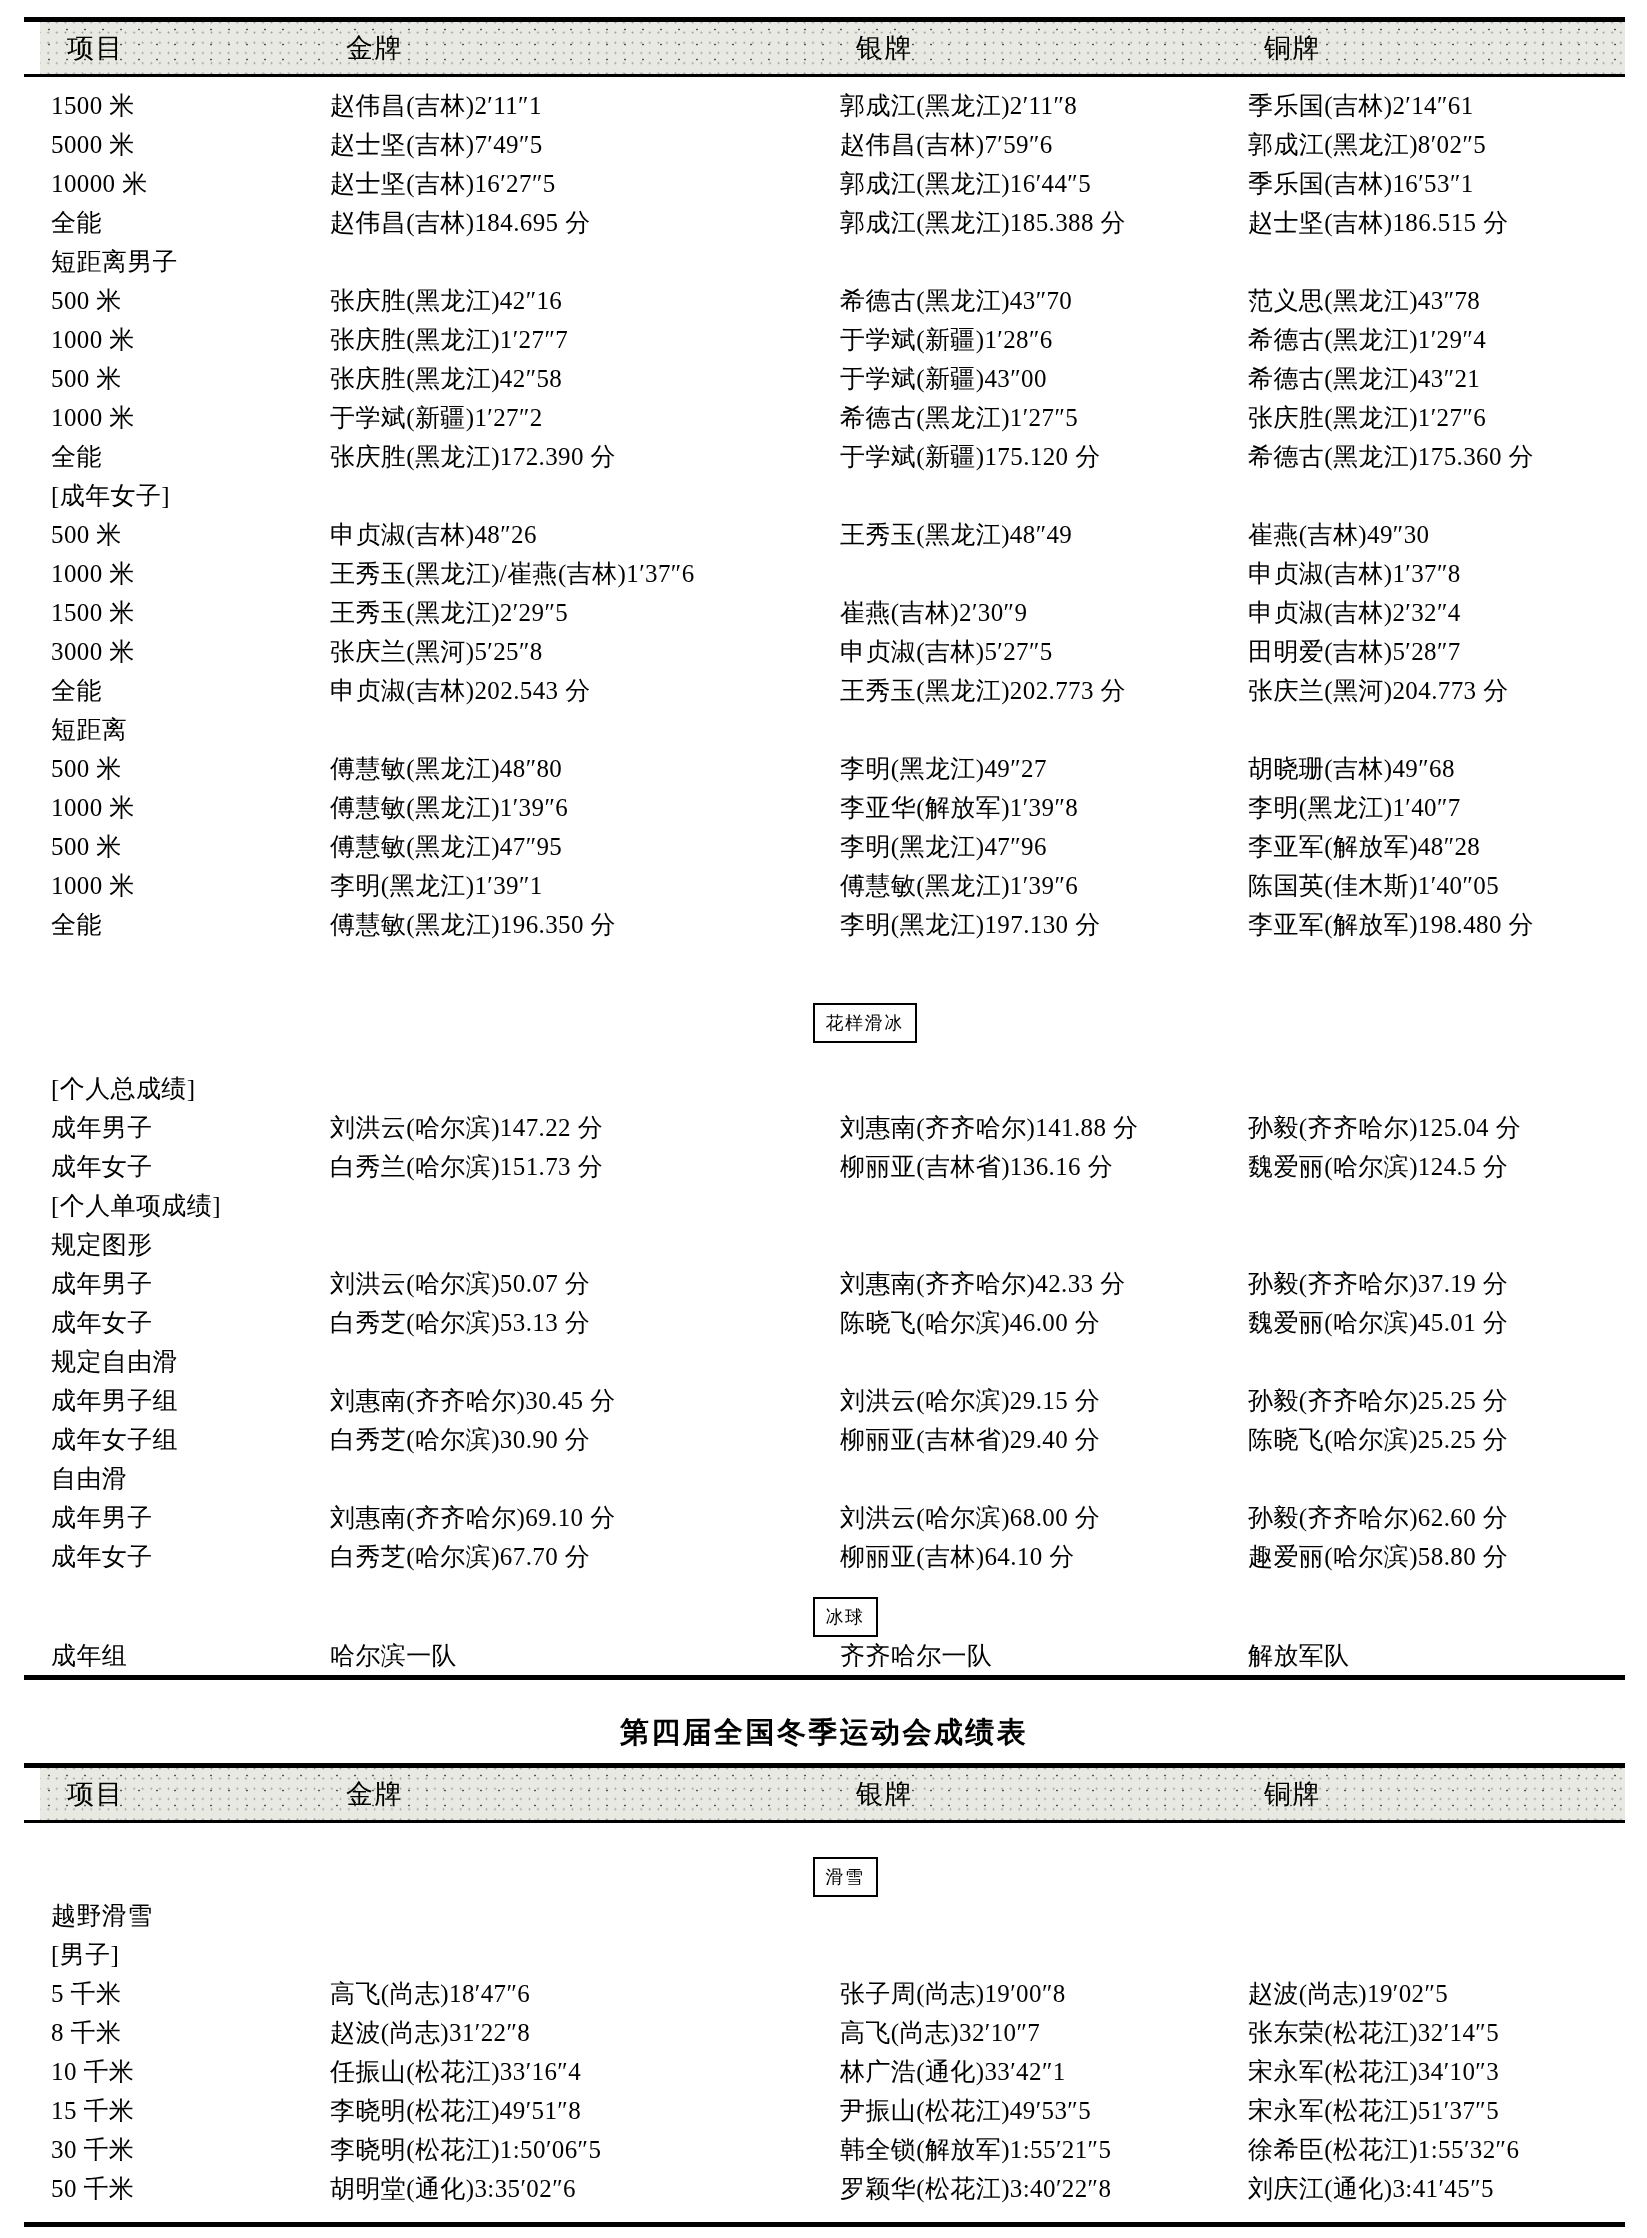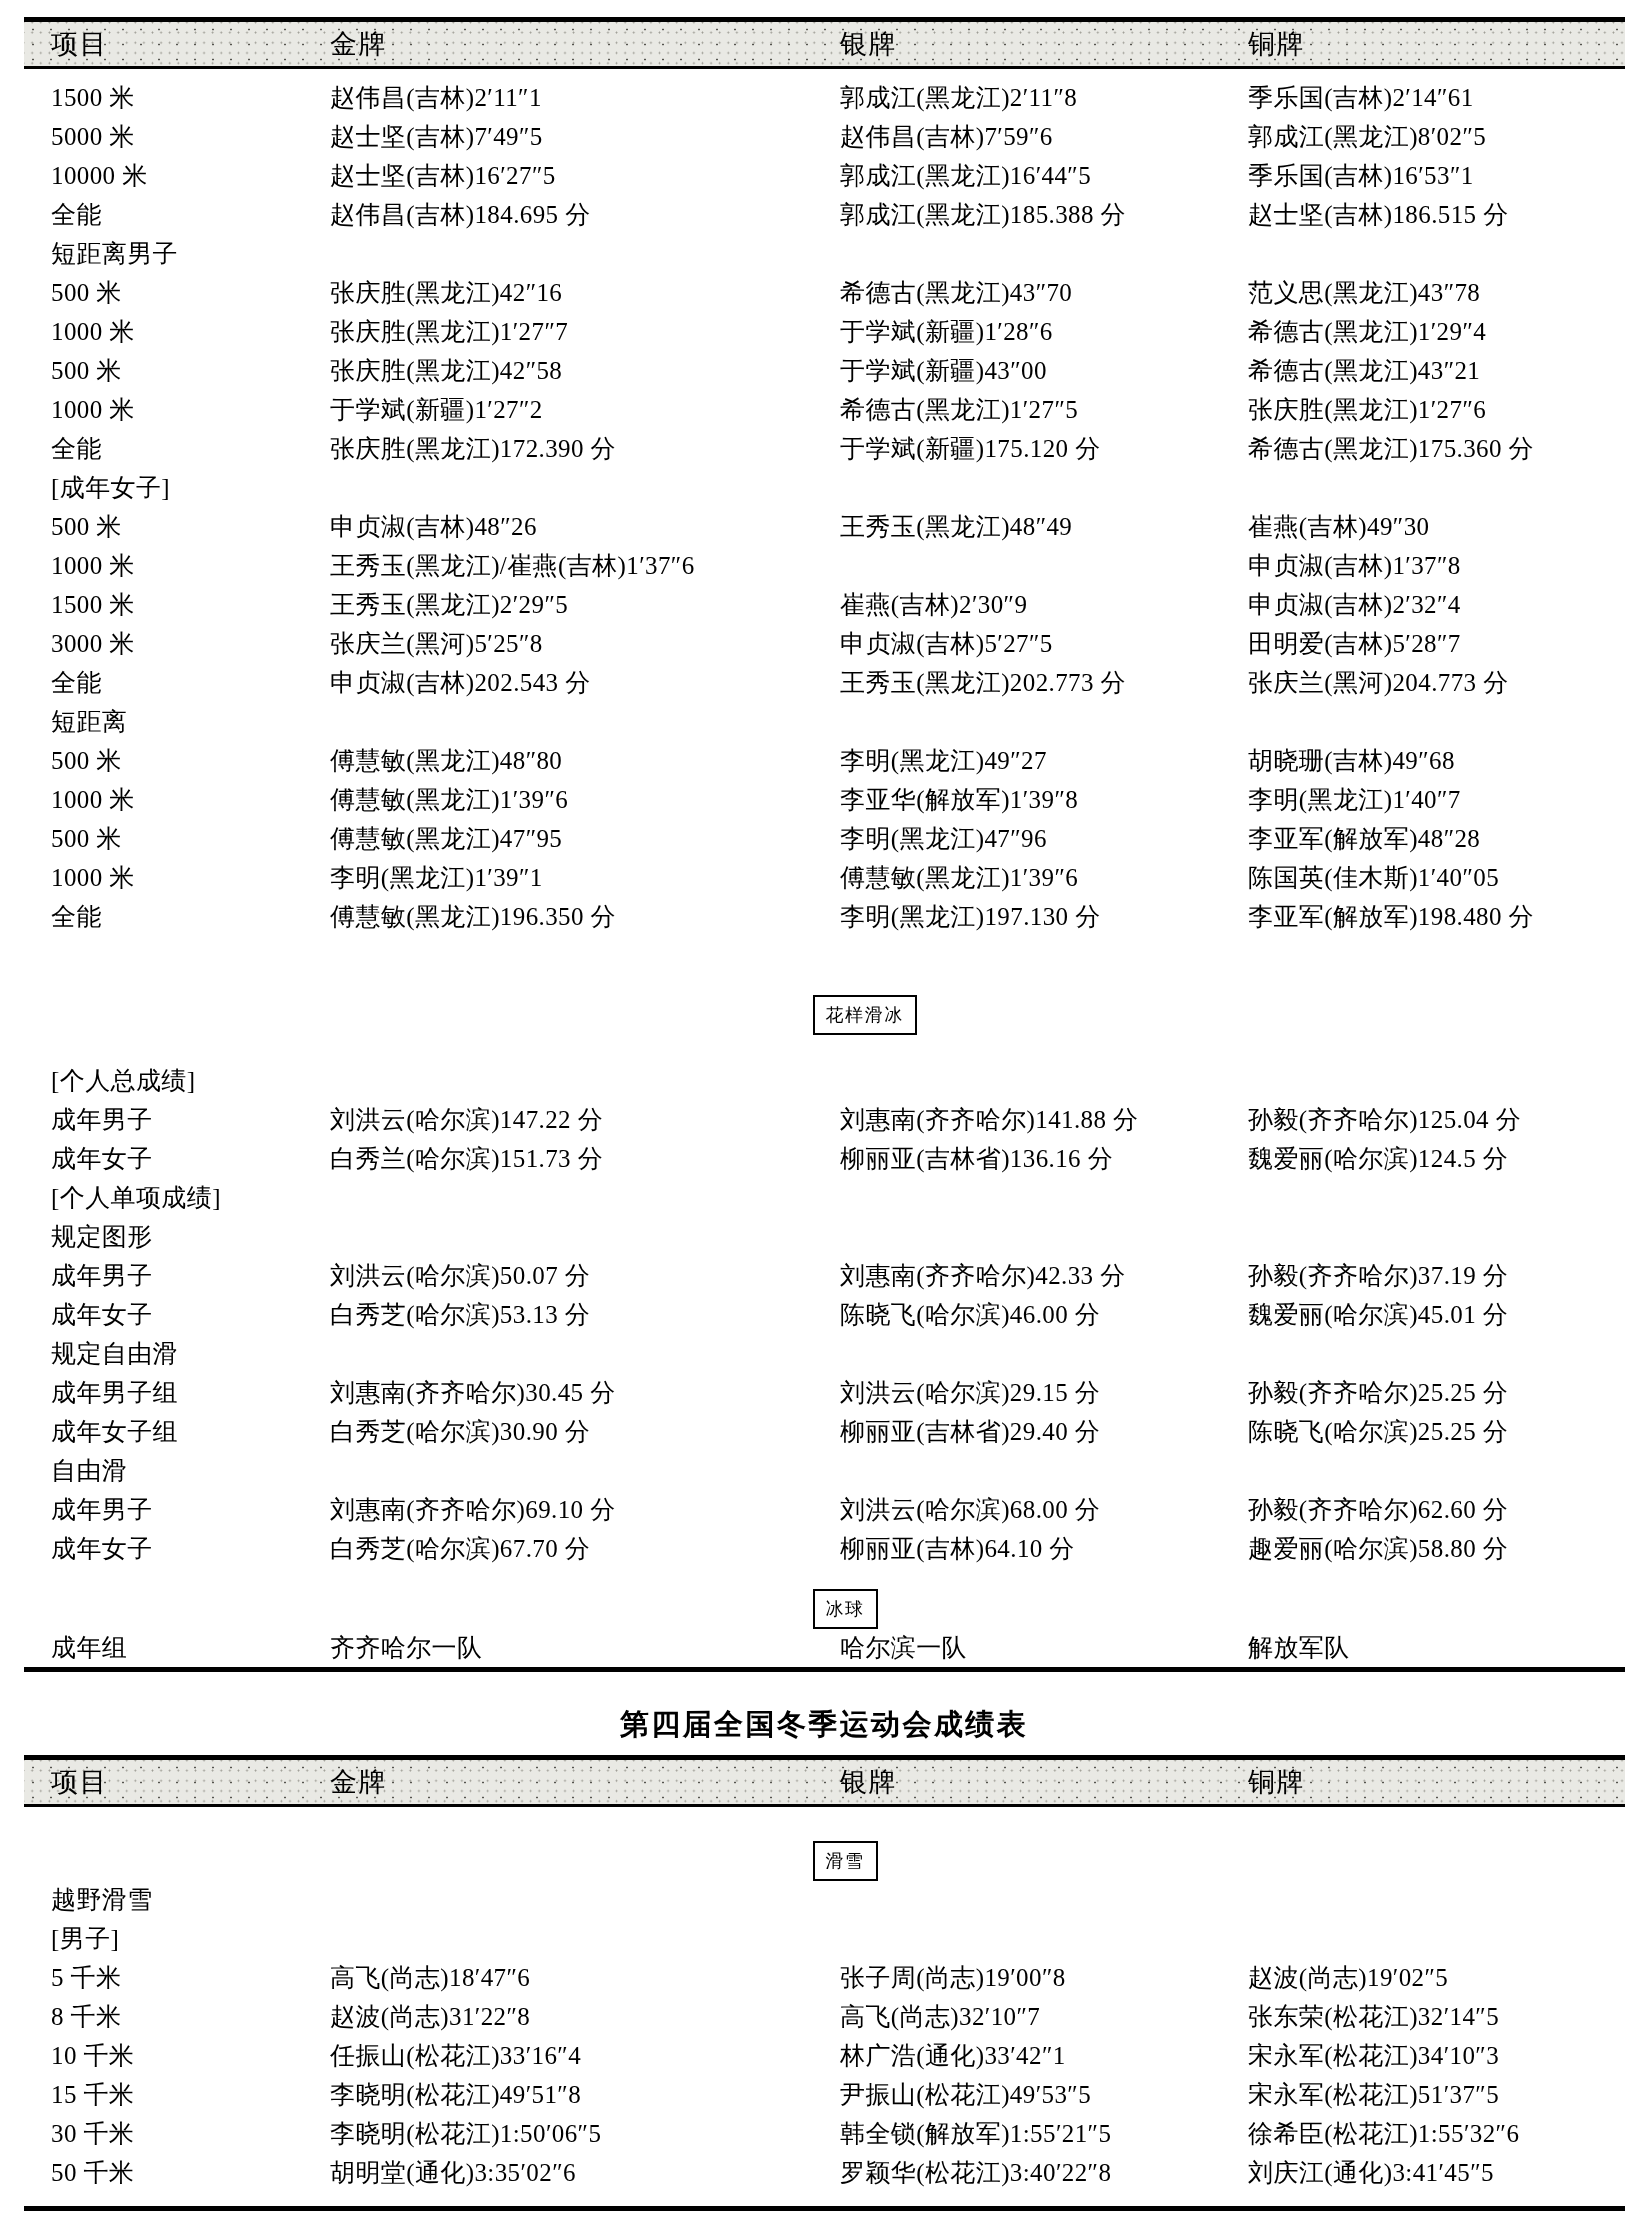--- a/index.html
+++ b/index.html
@@ -9,31 +9,32 @@
     overflow:hidden;position:relative;
   }
   .page{position:absolute;left:0;top:0;width:1648px;height:2239px;}
   .content{position:absolute;left:23.5px;top:0;width:1601px;}
 
   .rule{width:1601px;background:#000;}
   .rule.thick{height:4.7px;}
   .rule.thin{height:3.1px;}
 
   .band{
-    height:44px;
+    height:52px;
     background-color:#e9e9e4;
     background-image:
       radial-gradient(circle,#55544e 0.8px,transparent 1.2px),
       radial-gradient(circle,#9b9a92 0.8px,transparent 1.1px);
     background-size:18px 15px,8.6px 10.2px;
     background-position:0 0,3.9px 5.5px;
     display:grid;
     grid-template-columns:279px 510px 408px auto;
     padding-left:27.5px;box-sizing:border-box;
     align-items:center;
+    margin-left:16px;
   }
   .band .hcell{font-size:27px;letter-spacing:1.6px;white-space:nowrap;}
 
   .tbody{padding-top:9.4px;}
   .row{
     display:grid;
     grid-template-columns:279px 510px 408px auto;
     padding-left:27.5px;height:39px;line-height:39px;
   }
   .cell{font-size:25px;white-space:nowrap;letter-spacing:0.4px;}
@@ -239,22 +240,22 @@
         </div>
         <div class="row">
           <div class="cell">成年女子</div>
           <div class="cell">白秀芝(哈尔滨)67.70 分</div>
           <div class="cell">柳丽亚(吉林)64.10 分</div>
           <div class="cell">趣爱丽(哈尔滨)58.80 分</div>
         </div>
         <div class="box-line" style="margin-top: 21px;"><span class="box">冰球</span></div>
         <div class="row">
           <div class="cell">成年组</div>
+          <div class="cell">哈尔滨一队</div>
           <div class="cell">齐齐哈尔一队</div>
-          <div class="cell">哈尔滨一队</div>
           <div class="cell">解放军队</div>
         </div>
       </div>
 
     <div class="rule thick"></div>
 
     <div class="table-title">第四届全国冬季运动会成绩表</div>
 
     <div class="rule thick gap-after-t1"></div>
     <div class="band">

